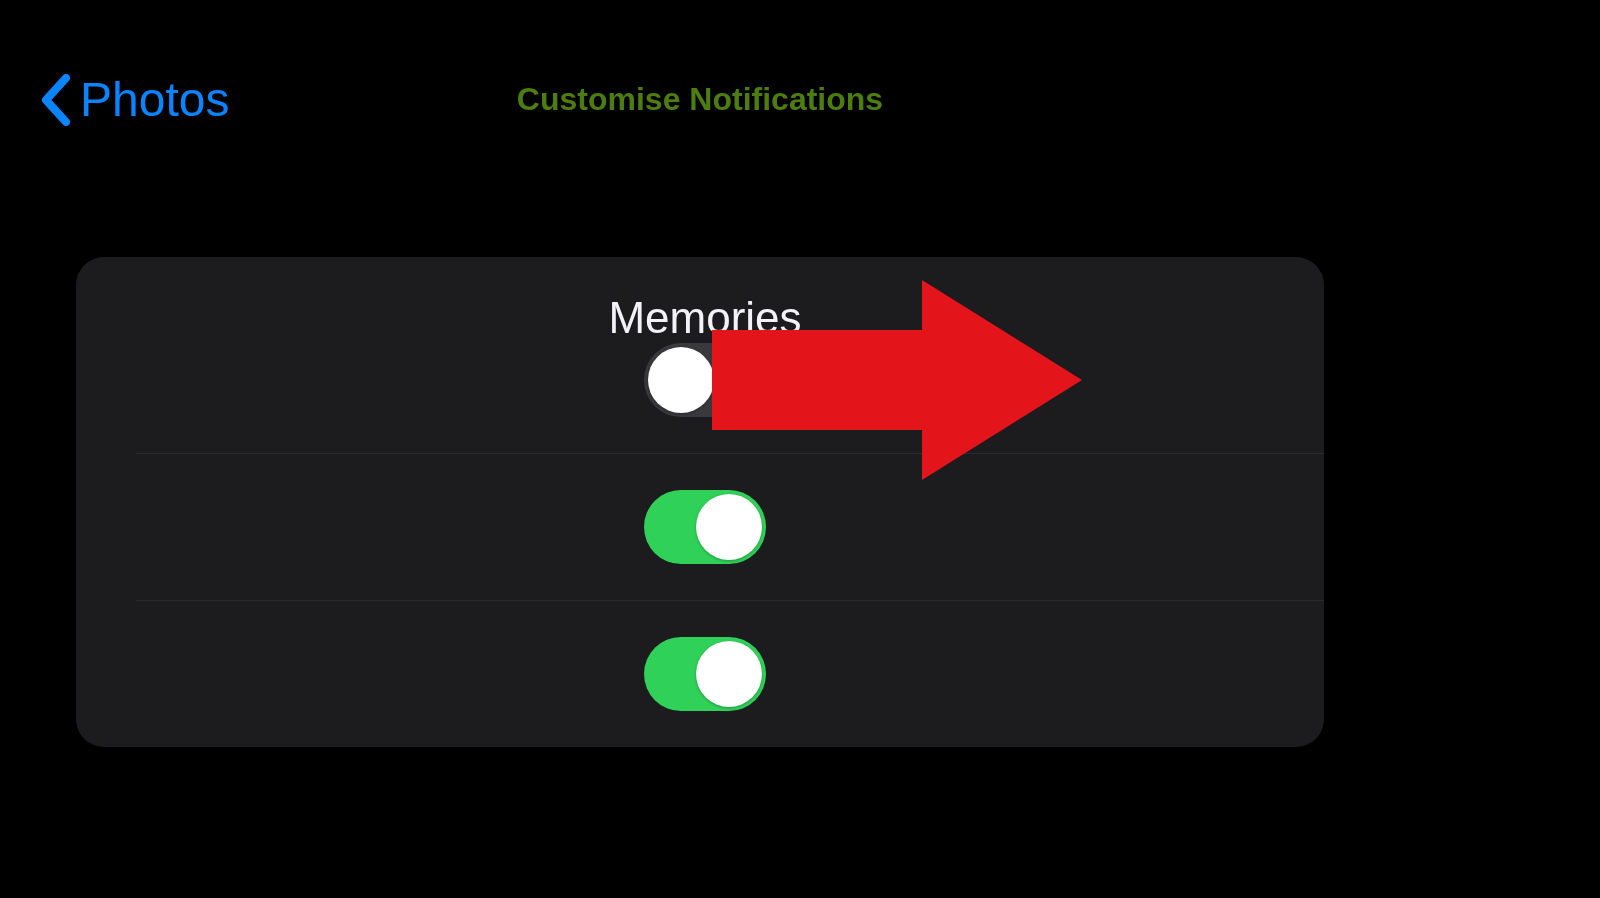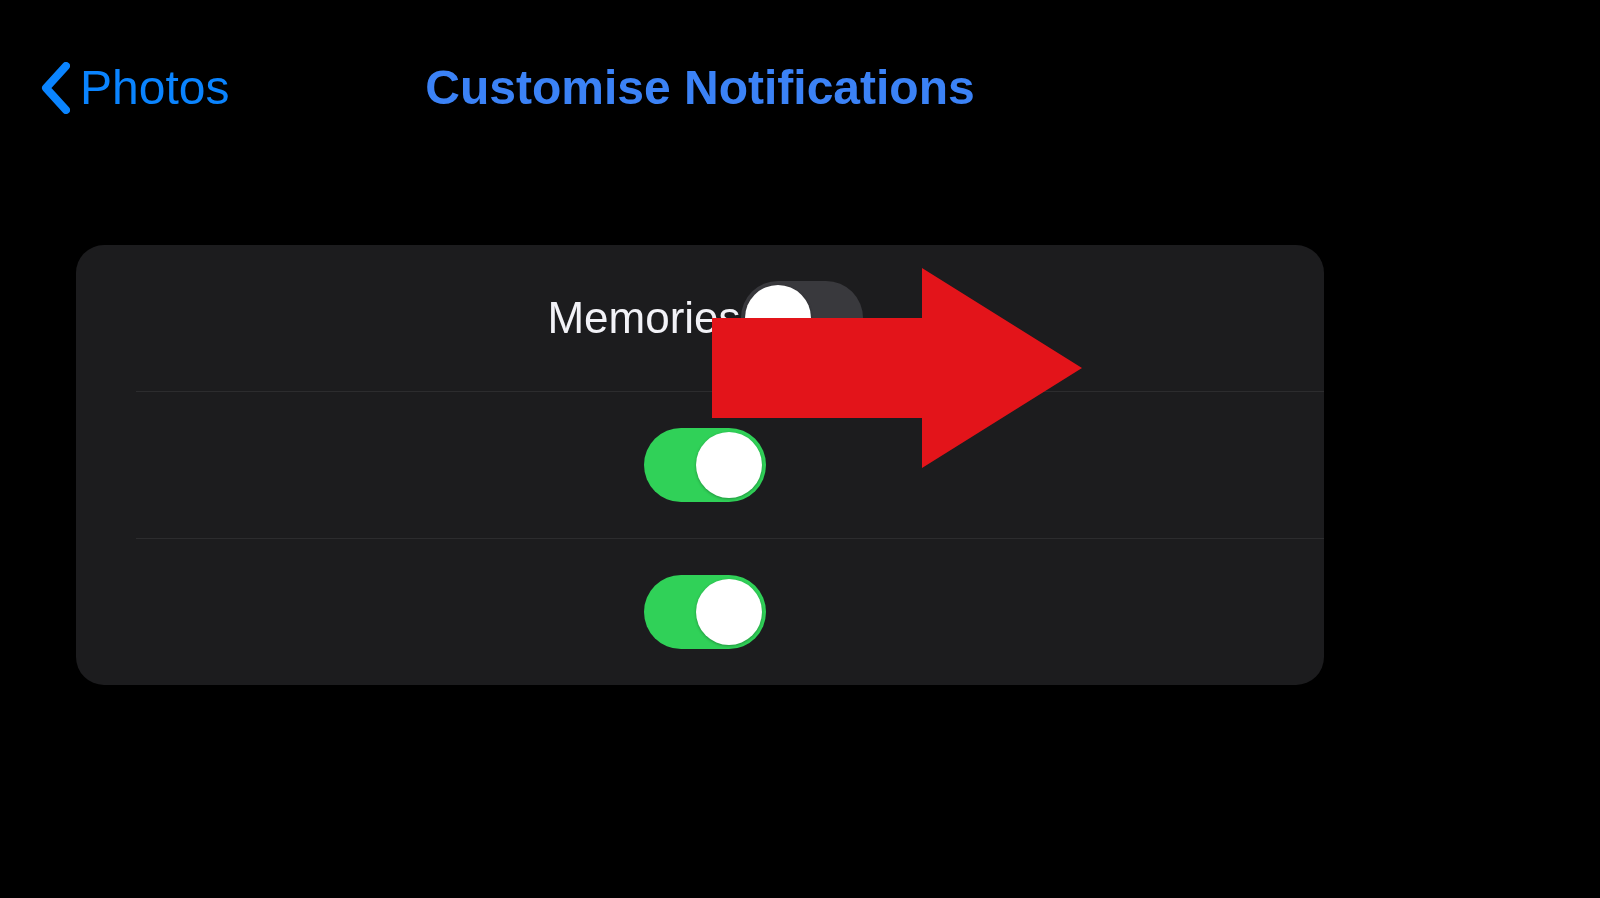--- a/index.html
+++ b/index.html
@@ -13,54 +13,56 @@
     .screen {
       width: 1400px;
       height: 790px;
       position: relative;
     }
     .navbar {
       display: flex;
       align-items: center;
       padding: 60px 40px 20px 40px;
       position: relative;
+      margin-top: 12px;
     }
     .back-btn {
       display: flex;
       align-items: center;
       color: #0a84ff;
       font-size: 48px;
       cursor: pointer;
       gap: 10px;
     }
     .back-chevron {
       display: inline-block;
     }
     .back-chevron svg { display: block; }
     .nav-title {
-      color: #3b82f6;
-      font-size: 48px;
+      color: #4d7c0f;
+      font-size: 32px;
       font-weight: 600;
       position: absolute;
       left: 50%;
       transform: translateX(-50%);
       white-space: nowrap;
     }
     .settings-group {
       margin: 110px 76px 0 76px;
       background: #1c1c1e;
       border-radius: 28px;
       overflow: hidden;
     }
     .settings-row {
       display: flex;
       align-items: center;
       justify-content: center;
       padding: 36px 50px 36px 60px;
       position: relative;
+      flex-direction: column;
     }
     .divider {
       height: 1px;
       background: #2c2c2e;
       margin-left: 60px;
     }
     .row-label {
       color: #f2f2f7;
       font-size: 44px;
       font-weight: 400;

